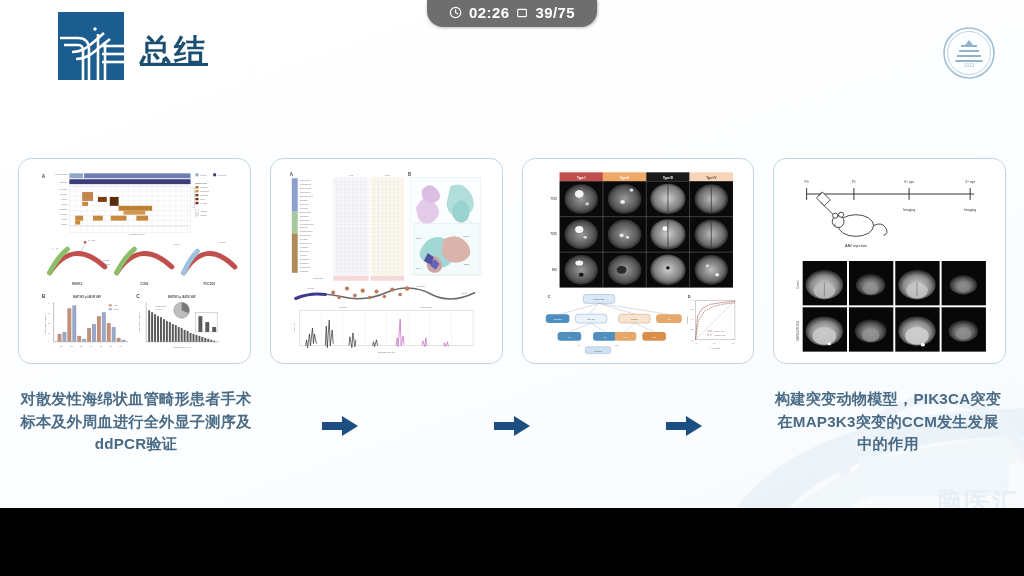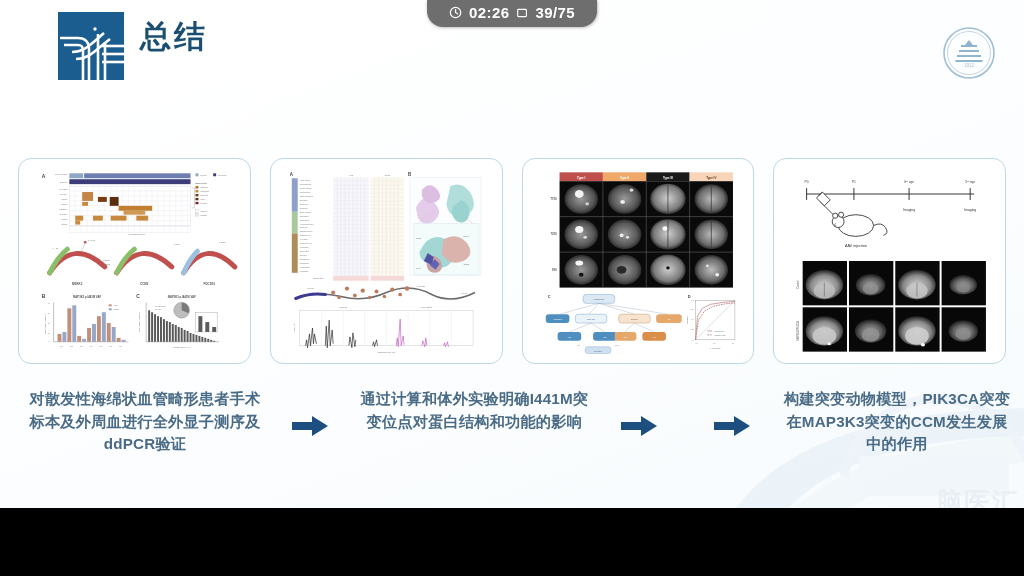--- a/index.html
+++ b/index.html
@@ -64,26 +64,27 @@
     left: 58px;
     top: 12px;
     width: 66px;
     height: 68px;
     background: #1b5d8e;
     z-index: 10;
   }
   .slide-title {
     position: absolute;
     left: 140px;
-    top: 16px;
+    top: 30px;
     font-size: 31px;
     font-weight: bold;
     color: #1b4f72;
     letter-spacing: 3px;
     z-index: 10;
+    text-decoration: underline;
   }
   .univ-seal {
     position: absolute;
     right: 28px;
     top: 26px;
     width: 54px;
     height: 54px;
     z-index: 10;
     opacity: .85;
   }
@@ -110,21 +111,20 @@
 
   
   .captions {
     position: absolute;
     left: 18px;
     top: 388px;
     width: 988px;
     height: 120px;
     display: flex;
     align-items: flex-start;
-    margin-left: 9px;
   }
   .cap {
     flex: 0 0 232px;
     text-align: center;
     color: #4a6b86;
     font-size: 15.2px;
     line-height: 1.48;
     font-weight: bold;
     padding: 0 2px;
     letter-spacing: .2px;
@@ -797,21 +797,20 @@
     </div>
   </div>
 
   <div class="captions">
     <div class="cap">对散发性海绵状血管畸形患者手术标本及外周血进行全外显子测序及ddPCR验证</div>
     <div class="arrow-cell">
       <svg width="36" height="24" viewBox="0 0 36 24">
         <path d="M0 8 H20 V2 L36 12 L20 22 V16 H0 Z" fill="#1c4e80"></path>
       </svg>
     </div>
-    <div class="cap">通过计算和体外实验明确I441M突变位点对蛋白结构和功能的影响</div>
     <div class="arrow-cell">
       <svg width="36" height="24" viewBox="0 0 36 24">
         <path d="M0 8 H20 V2 L36 12 L20 22 V16 H0 Z" fill="#1c4e80"></path>
       </svg>
     </div>
     <div class="arrow-cell">
       <svg width="36" height="24" viewBox="0 0 36 24">
         <path d="M0 8 H20 V2 L36 12 L20 22 V16 H0 Z" fill="#1c4e80"></path>
       </svg>
     </div>

